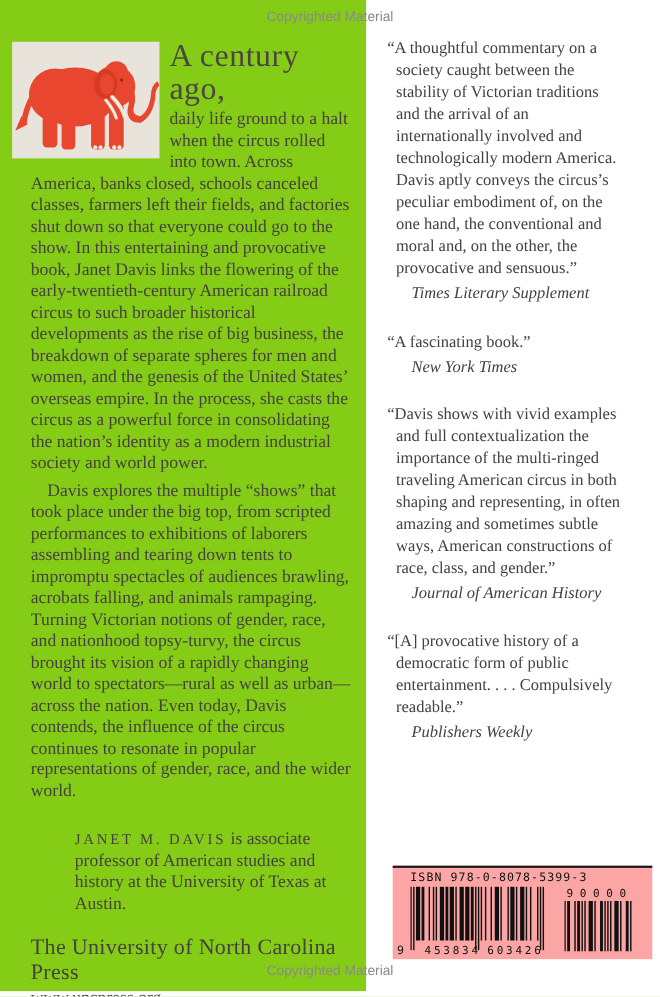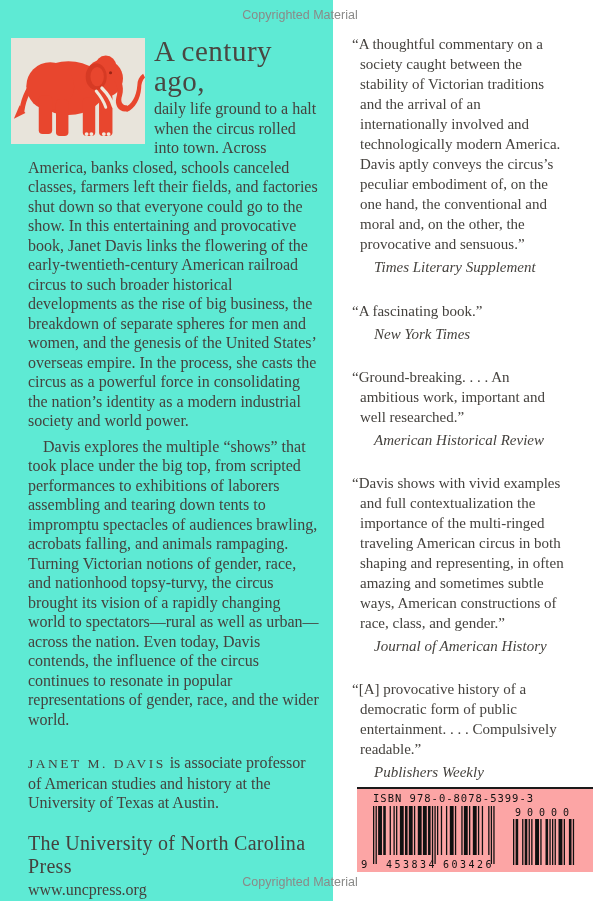--- a/index.html
+++ b/index.html
@@ -6,32 +6,32 @@
   html,body { width:600px; height:906px; background:#ffffff; }
   body { font-family:"Liberation Serif", serif; color:#45423e; overflow:hidden; }
   .page { position:relative; width:600px; height:677px; background:#ffffff; }
 
   .copyright { position:absolute; left:0; width:600px; text-align:center;
     font-family:"Liberation Sans", sans-serif; font-size:12.5px; color:#8a8a88; z-index:5; }
   .copyright.top { top:8px; }
   .copyright.bottom { top:875px; }
 
   .left-panel { position:absolute; left:0; top:0; width:333px; height:901px;
-    background:#5eead4; padding:18px 13px 0 28px; }
+    background:#84cc16; padding:18px 13px 0 28px; }
   .right-panel { position:absolute; left:333px; top:0; width:267px; height:906px;
     background:#ffffff; padding:34px 33px 0 19px; }
 
   
   .elephant-box { float:left; width:134px; height:106px; margin:2px 9px 4px -17px;
     background:#e8e4db; }
   .intro { font-size:16px; line-height:19.5px; padding-top:18px; text-align:left; }
   .opening { display:block; font-size:29px; line-height:30px; color:#4a4742;
     letter-spacing:0.5px; margin-bottom:3px; }
   .para2 { font-size:16px; line-height:19.5px; margin-top:6px; text-indent:15px; }
-  .author-note { font-size:16px; line-height:19.5px; margin-top:24px; }
+  .author-note { font-size:16px; line-height:19.5px; margin-top:24px;margin-left:40px; }
   .author-name { font-size:13.5px; letter-spacing:2.5px; }
   .publisher { font-size:20px; line-height:23px; margin-top:19px; letter-spacing:0.3px; }
   .website { font-size:16px; margin-top:3px; }
 
   
   .review { margin-bottom:23px; }
   .review-quote { font-size:15px; line-height:20px; padding-left:8px; text-indent:-8px; }
   .review-source { font-size:15px; line-height:20px; font-style:italic; padding-left:22px; margin-top:3px; }
   .review.big { margin-bottom:24px; }
 
@@ -110,24 +110,20 @@
   </div>
 
   <div class="right-panel">
     <div class="review big">
       <div class="review-quote">“A thoughtful commentary on a society caught between the stability of Victorian traditions and the arrival of an internationally involved and technologically modern America. Davis aptly conveys the circus’s peculiar embodiment of, on the one hand, the conventional and moral and, on the other, the provocative and sensuous.”</div>
       <div class="review-source">Times Literary Supplement</div>
     </div>
     <div class="review">
       <div class="review-quote">“A fascinating book.”</div>
       <div class="review-source">New York Times</div>
-    </div>
-    <div class="review">
-      <div class="review-quote">“Ground-breaking. . . . An ambitious work, important and well researched.”</div>
-      <div class="review-source">American Historical Review</div>
     </div>
     <div class="review">
       <div class="review-quote">“Davis shows with vivid examples and full contextualization the importance of the multi-ringed traveling American circus in both shaping and representing, in often amazing and sometimes subtle ways, American constructions of race, class, and gender.”</div>
       <div class="review-source">Journal of American History</div>
     </div>
     <div class="review">
       <div class="review-quote">“[A] provocative history of a democratic form of public entertainment. . . . Compulsively readable.”</div>
       <div class="review-source">Publishers Weekly</div>
     </div>
   </div>

